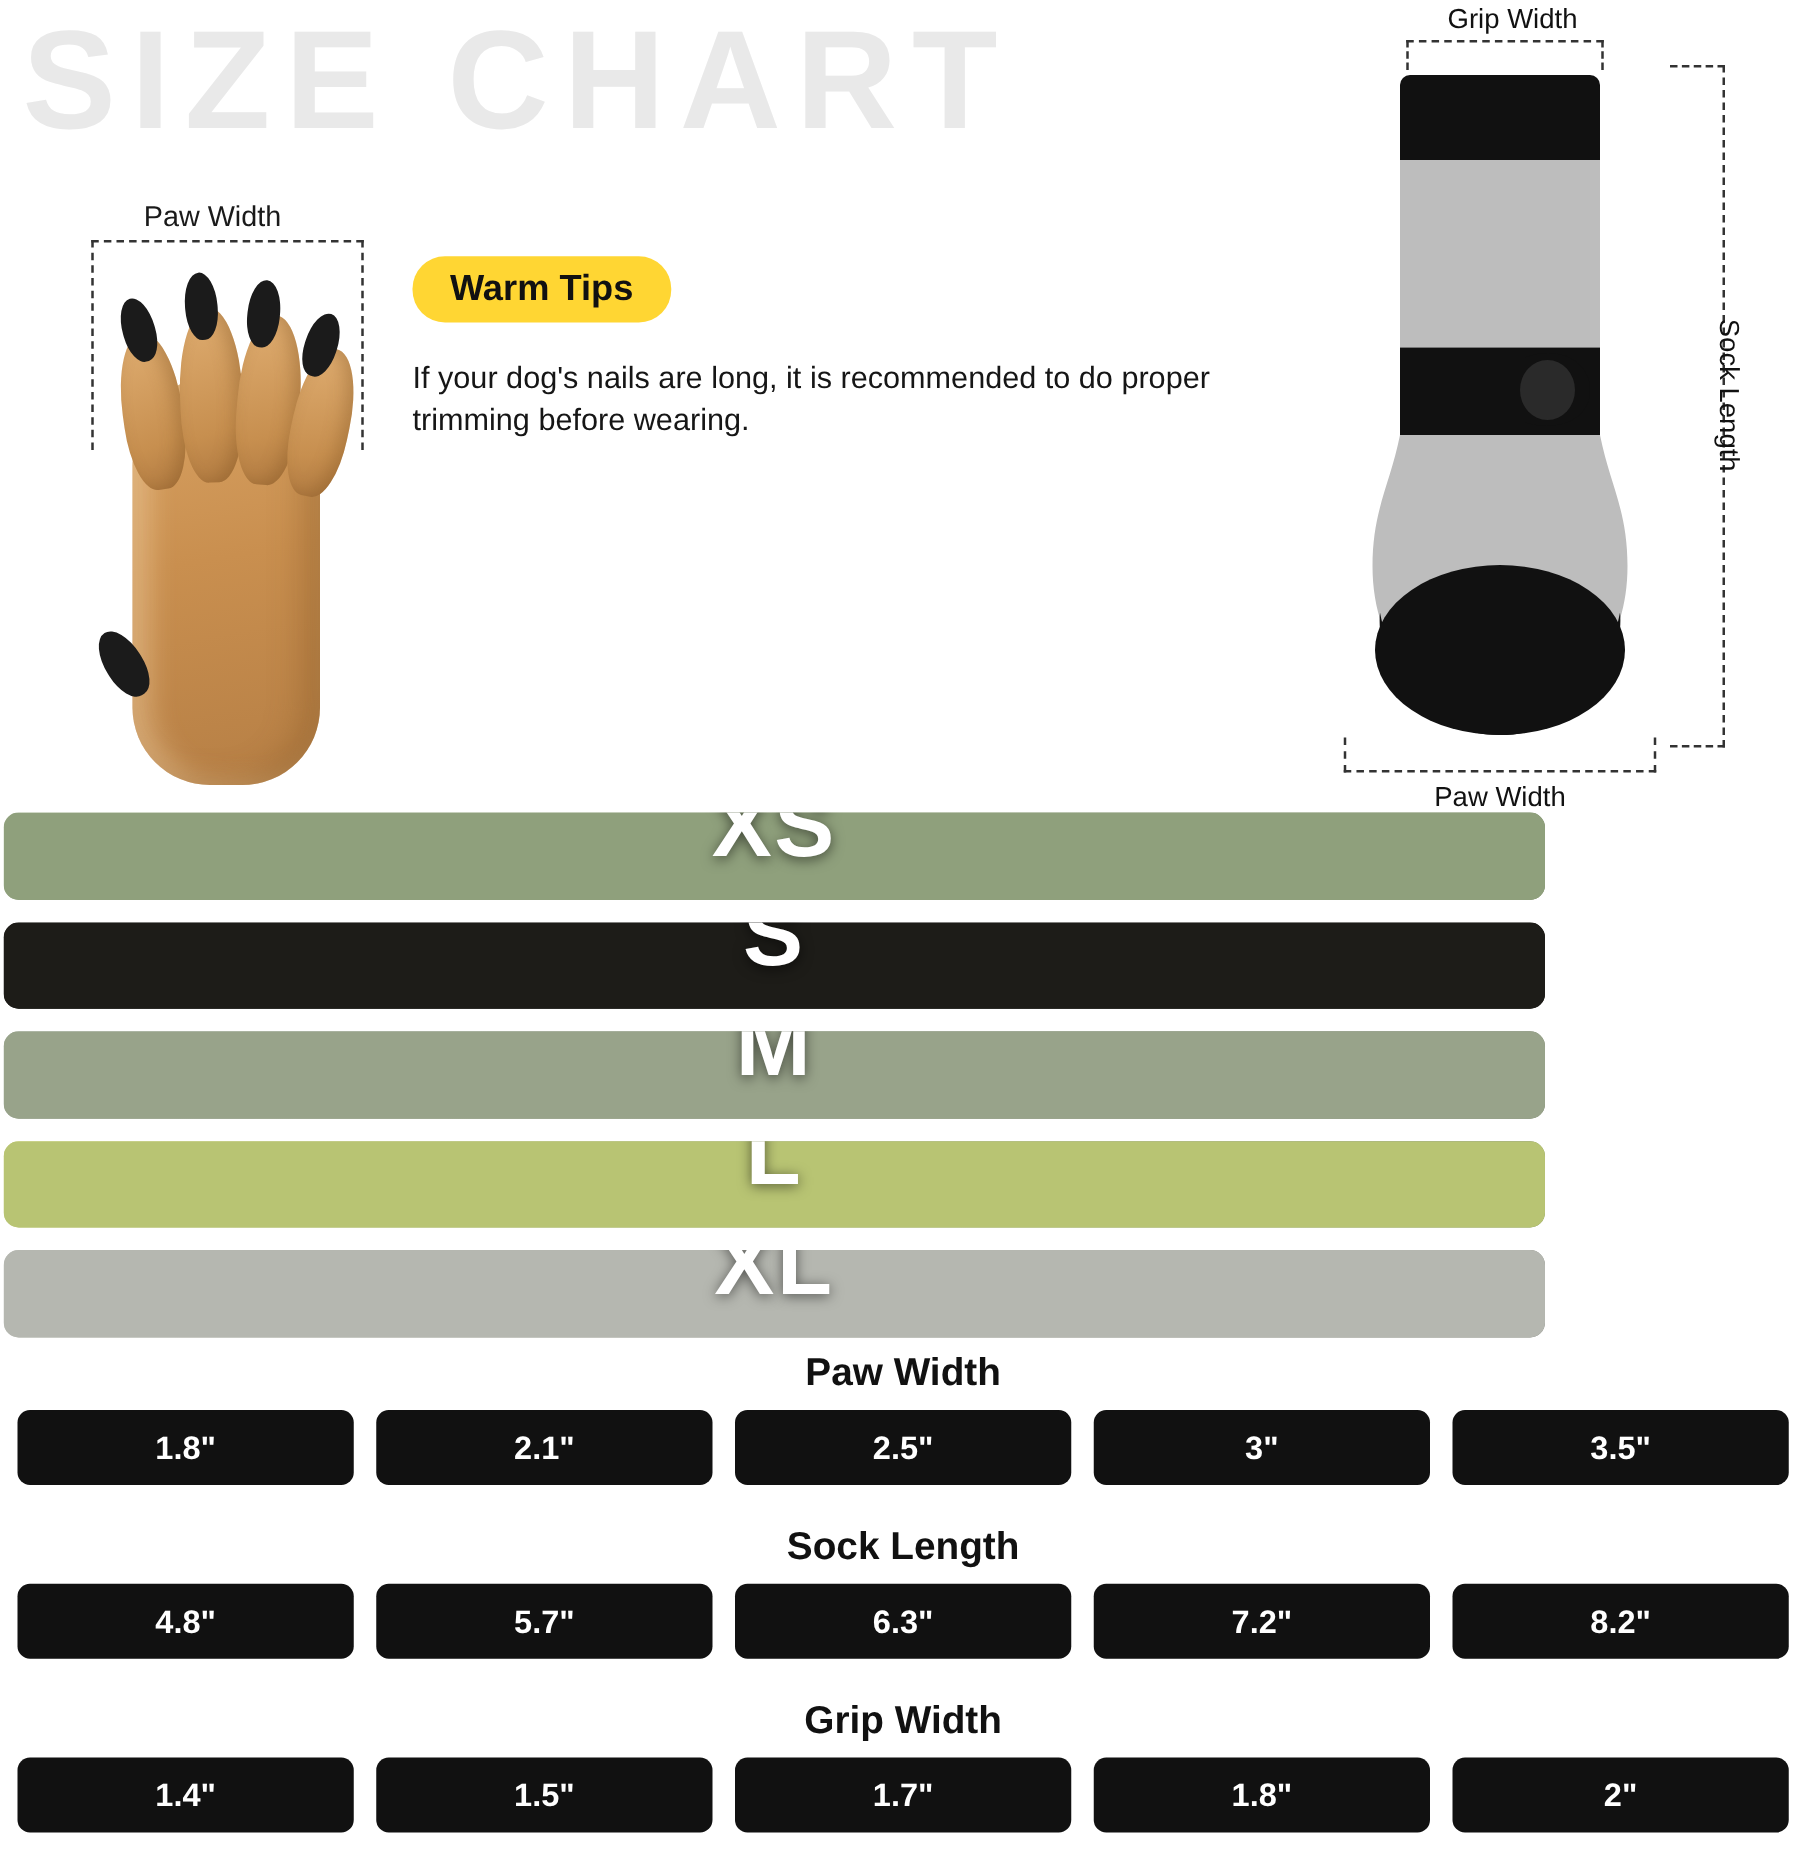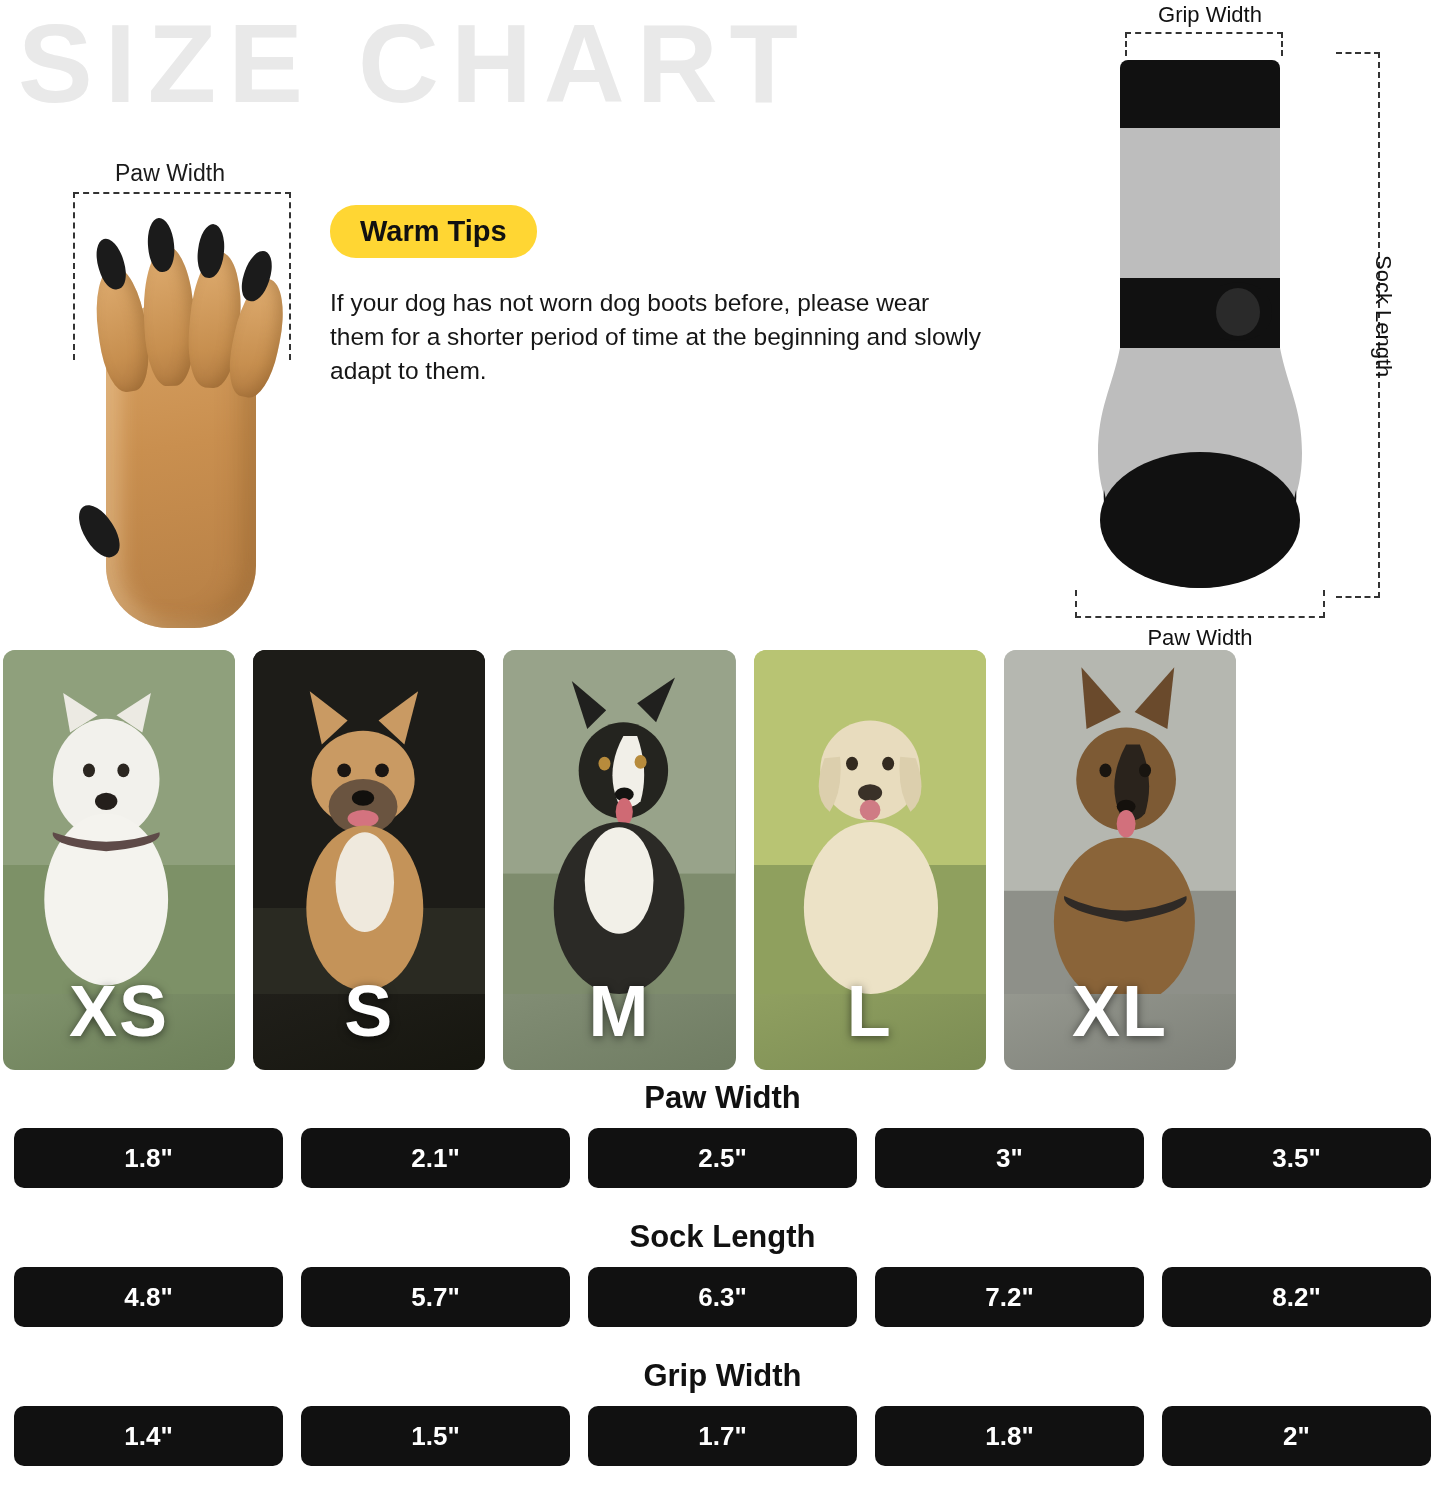--- a/index.html
+++ b/index.html
@@ -210,20 +210,21 @@
   .dogs {
     position: absolute;
     top: 650px;
     left: 0;
     width: 1239px;
     height: 420px;
     display: flex;
     gap: 18px;
     padding: 0 3px;
     box-sizing: border-box;
+    flex-direction: column;
   }
   .dog-card {
     position: relative;
     flex: 1;
     border-radius: 12px;
     overflow: hidden;
   }
   .dog-card .size-letter {
     position: absolute;
     bottom: 18px;
@@ -299,21 +300,21 @@
       <div class="nail nail1"></div>
       <div class="nail nail2"></div>
       <div class="nail nail3"></div>
       <div class="nail nail4"></div>
       <div class="dew"></div>
     </div>
   </div>
 
   <div class="tips-block">
     <div class="tips-badge">Warm Tips</div>
-    <p>If your dog has not worn dog boots before, please wear them for a shorter period of time at the beginning and slowly adapt to them.</p>
+    <p>If your dog's nails are long, it is recommended to do proper trimming before wearing.</p>
   </div>
 
   <div class="boot-block">
     <div class="grip-label">Grip Width</div>
     <div class="grip-dim"></div>
 
     <svg class="boot-art" viewBox="0 0 260 548">
 
       <path d="M58 10 h144 a8 8 0 0 1 8 8 v60 h-160 v-60 a8 8 0 0 1 8 -8 z" fill="#111111"></path>
       <path d="M50 78 h160 v150 h-160 z" fill="#bdbdbd"></path>

